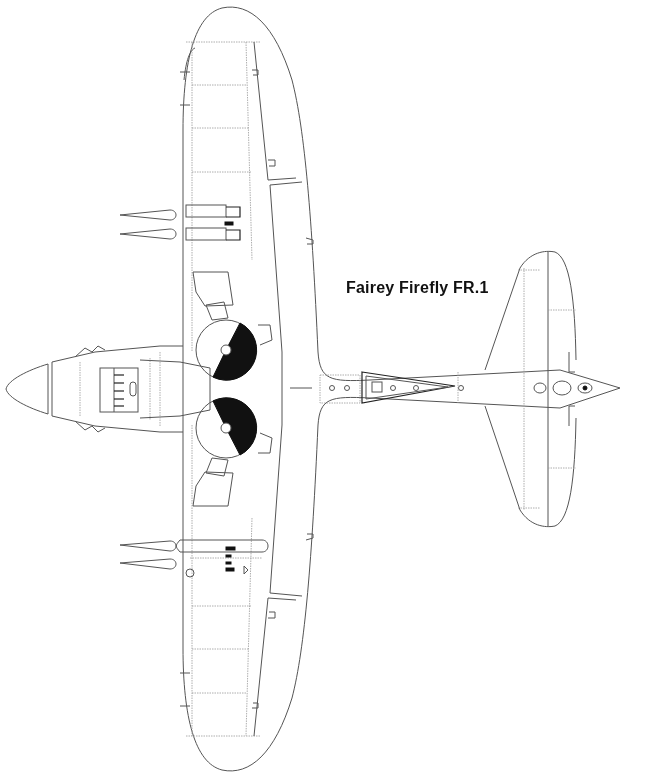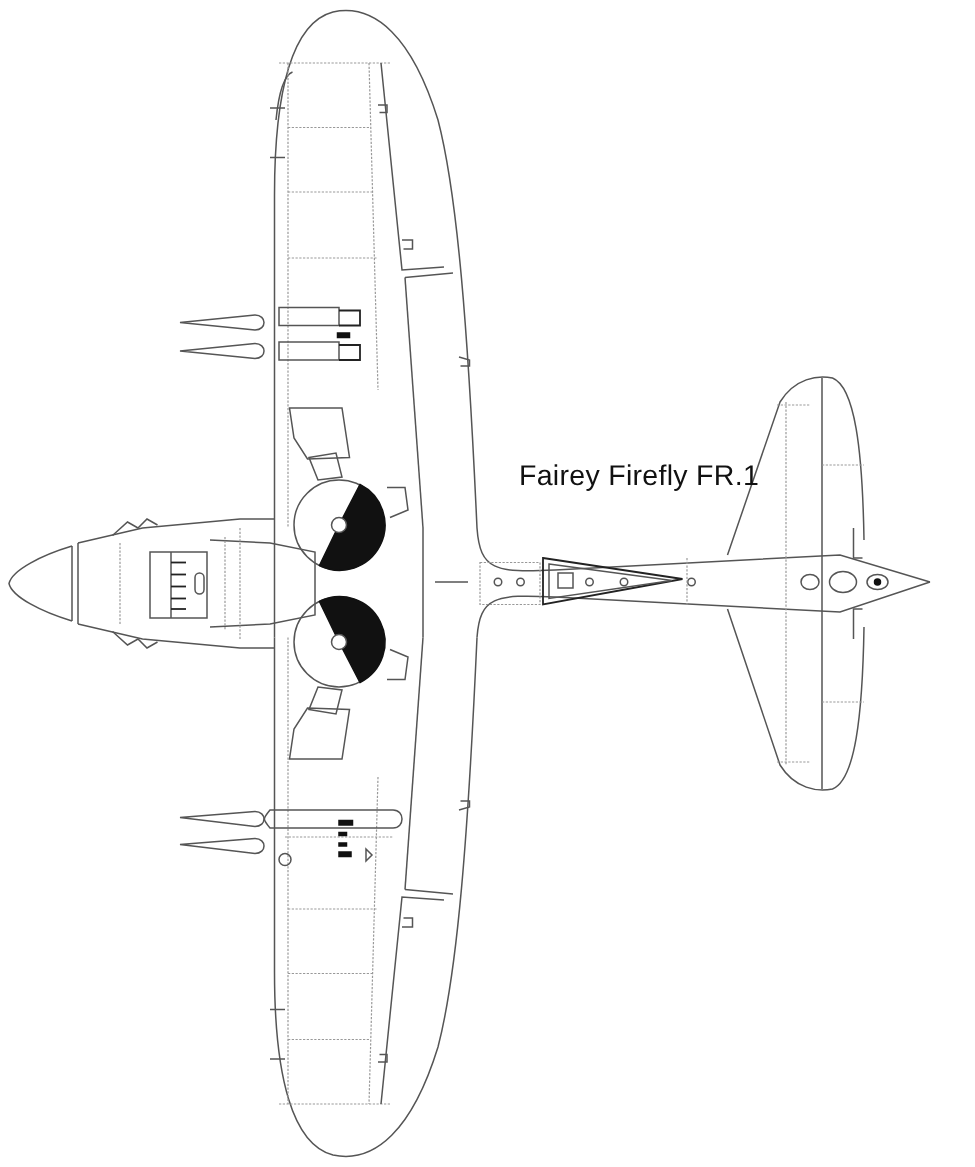--- a/index.html
+++ b/index.html
@@ -1,21 +1,21 @@
 <!DOCTYPE html>
 <html><head>
   <meta charset="utf-8">
   <style>
     html, body { margin: 0; padding: 0; background: #ffffff; }
     body { width: 650px; height: 778px; position: relative; overflow: hidden; }
     #canvas { position: absolute; left: 0; top: 0; width: 650px; height: 778px; }
     .title {
       position: absolute; left: 346px; top: 279px;
-      font-family: "Liberation Sans", sans-serif; font-weight: normal;
-      font-size: 19px; color: #111; letter-spacing: 0.2px; margin-top: 28px;
+      font-family: "Liberation Sans", sans-serif; font-weight: bold;
+      font-size: 16px; color: #111; letter-spacing: 0.2px;
     }
     svg .ln { fill: none; stroke: #555; stroke-width: 1; }
     svg .lnl { fill: none; stroke: #999; stroke-width: 0.8; stroke-dasharray: 1.5 1; }
     svg .lnd { fill: none; stroke: #222; stroke-width: 1.2; }
     svg .blk { fill: #111; stroke: #111; }
     svg .wht { fill: #fff; stroke: #555; stroke-width: 1; }
   </style>
 </head>
 <body>
 

